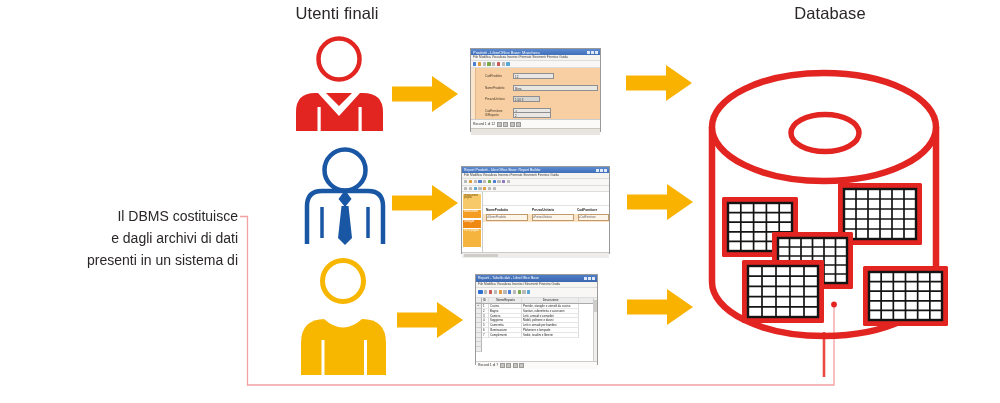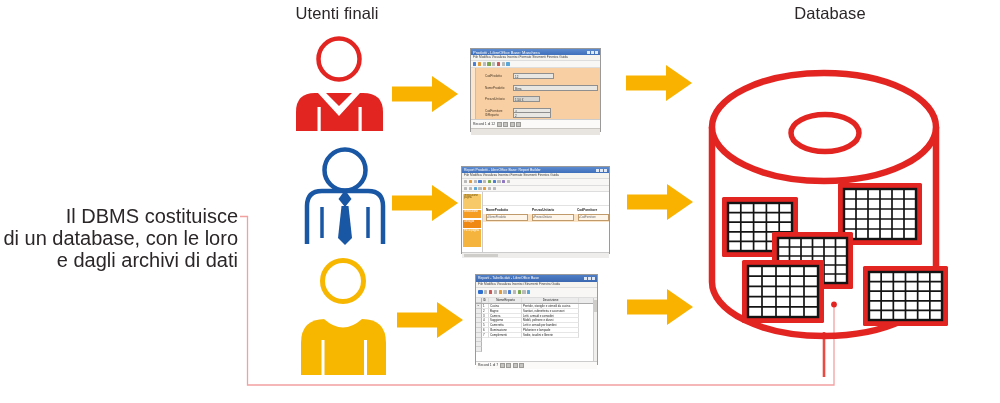--- a/index.html
+++ b/index.html
@@ -3,21 +3,21 @@
 <meta charset="utf-8">
 <style>
   html,body{margin:0;padding:0;background:#fff;}
   #canvas{position:relative;width:1000px;height:403px;background:#fff;overflow:hidden;
           font-family:"Liberation Sans",sans-serif;}
   #art{position:absolute;left:0;top:0;width:1000px;height:403px;}
 
   .colhead{position:absolute;top:4px;transform:translateX(-50%);font-size:16.5px;
            color:#2b2728;white-space:nowrap;letter-spacing:.1px;}
   #callout{position:absolute;left:0;top:205px;width:238px;text-align:right;
-           font-size:20px;line-height:22px;color:#2b2728;}
+           font-size:14px;line-height:22px;color:#2b2728;}
 
   
   .win{position:absolute;background:#fff;border:1px solid #9a9a9a;box-sizing:border-box;}
   .tbar{background:linear-gradient(#5d8bd1,#3e6fba);color:#fff;display:flex;align-items:center;
         padding:0 2px;overflow:hidden;}
   .tbar .t{flex:1;font-size:4px;line-height:5px;white-space:nowrap;overflow:hidden;}
   .wbtns{display:flex;gap:1px;}
   .wbtns span{display:block;width:3px;height:3px;background:#dfe8f6;}
   .menurow{font-size:3.2px;line-height:4.6px;color:#3a3a3a;background:#f6f4f1;
            border-bottom:.5px solid #ddd;padding:0 2px;white-space:nowrap;overflow:hidden;}
@@ -200,22 +200,22 @@
         <line x1="869" y1="300.8" x2="942" y2="300.8" stroke="#141414" stroke-width="1.7"></line>
         <line x1="869" y1="310.4" x2="942" y2="310.4" stroke="#141414" stroke-width="1.7"></line>
       </g>
   </svg>
 
   <div class="colhead" style="left:337px">Utenti finali</div>
   <div class="colhead" style="left:830px">Database</div>
 
   <div id="callout">
     <div>Il DBMS costituisce</div>
-    <div>di un database, con le loro</div>
     <div>e dagli archivi di dati</div>
+    <div>presenti in un sistema di</div>
   </div>
 
   <div class="win" style="left:470px;top:48px;width:131px;height:84px">
     <div class="tbar" style="height:6px">
       <span class="t">Prodotti - LibreOffice Base: Maschera</span>
       <span class="wbtns">
           <span></span>
           <span></span>
           <span></span>
         </span>

